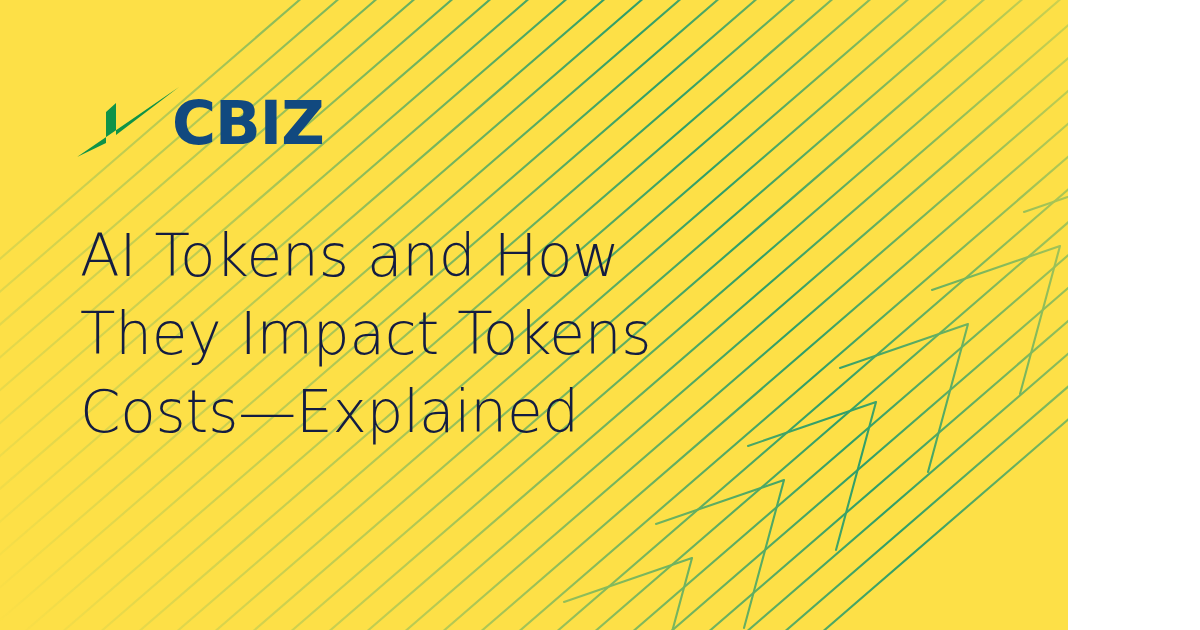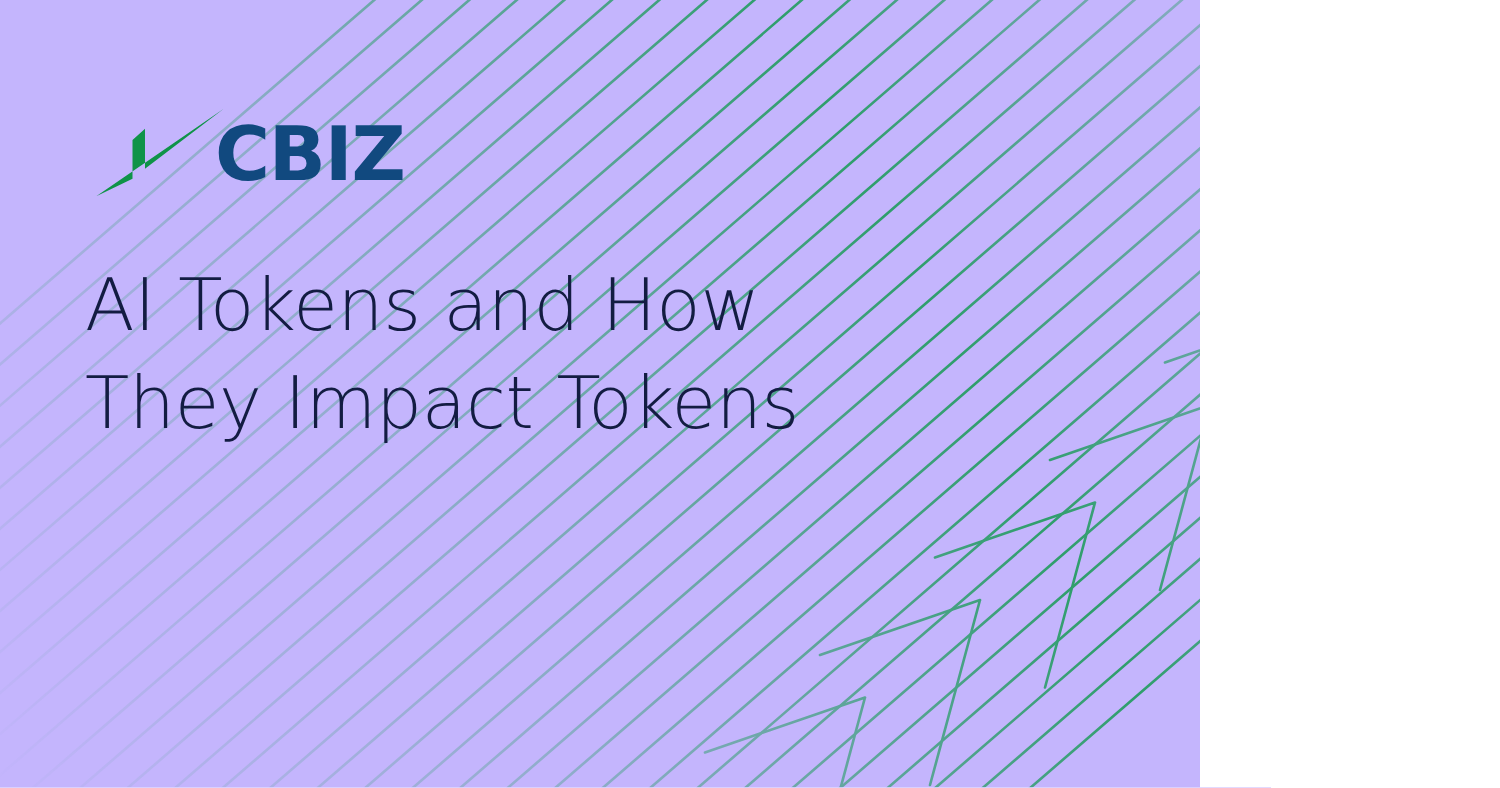--- a/index.html
+++ b/index.html
@@ -9,23 +9,23 @@
   }
   body {
     width: 1200px;
     height: 630px;
     overflow: hidden;
     font-family: "Liberation Sans", sans-serif;
   }
 
   #card {
     position: relative;
-    width: 960px;
+    width: 1068px;
     height: 630px;
-    background: #c4b5fd;
+    background: #fde047;
     overflow: hidden;
   }
 
   
   #arrow-pattern {
     position: absolute;
     left: 0;
     top: 0;
     width: 1200px;
     height: 630px;
@@ -52,21 +52,21 @@
     margin-left: -8px;
     margin-bottom: 2px;
   }
 
   
   #headline {
     position: absolute;
     left: 68px;
     top: 205px;
     width: 700px;
-    margin: 0;
+    margin: 12px;
     color: #131c42;
     font-family: "DejaVu Sans", "Liberation Sans", sans-serif;
     font-size: 58px;
     font-weight: 300;
     line-height: 78px;
     letter-spacing: -0.2px;
     -webkit-font-smoothing: antialiased;
   }
   #headline .hl-line {
     display: block;
@@ -165,15 +165,16 @@
     </svg>
 
     <svg id="logo-wordmark" viewBox="0 0 200 62" xmlns="http://www.w3.org/2000/svg" role="img" aria-label="CBIZ">
       <text x="0" y="50" font-family="&quot;DejaVu Sans&quot;, &quot;Liberation Sans&quot;, sans-serif" font-size="62" font-weight="700" letter-spacing="-1" fill="#11497f">CBIZ</text>
     </svg>
   </div>
 
   <h1 id="headline">
     <span class="hl-line">AI Tokens and How</span>
     <span class="hl-line">They Impact Tokens</span>
+    <span class="hl-line">Costs—Explained</span>
   </h1>
 
 </div>
 
 </body></html>

